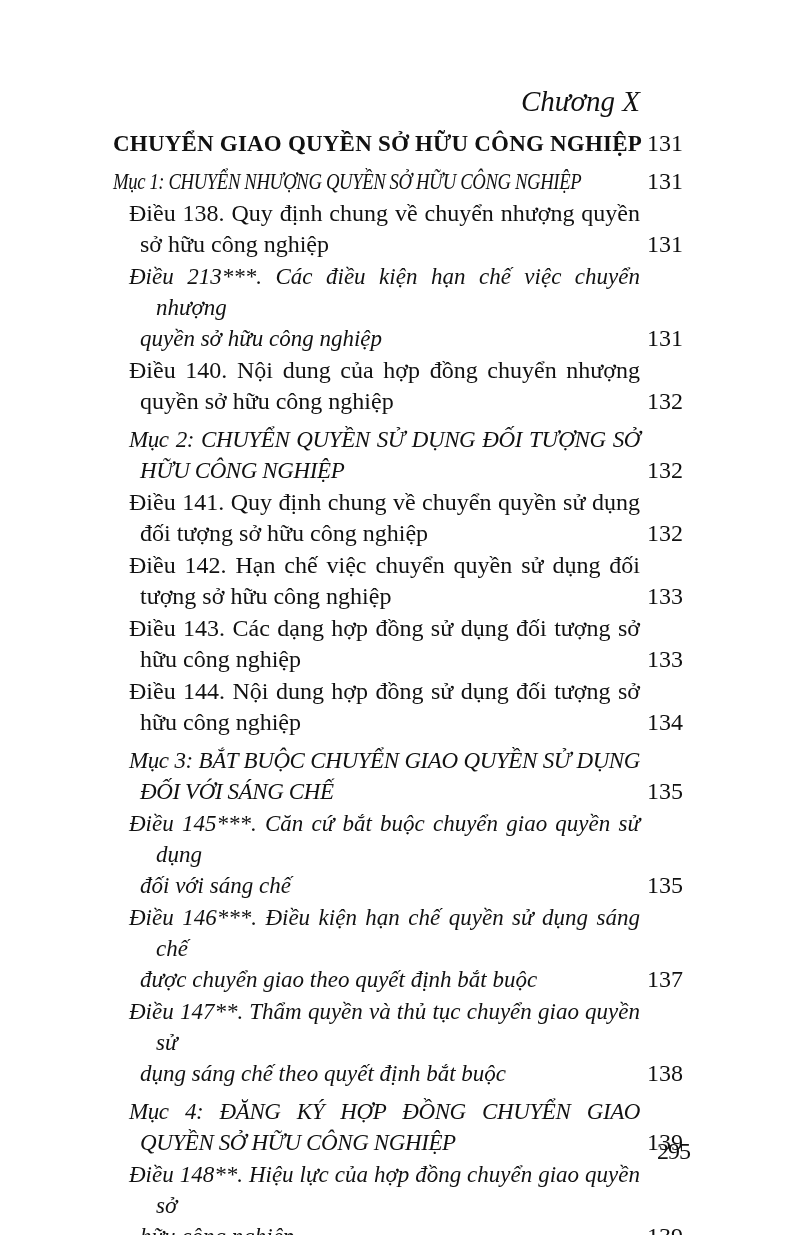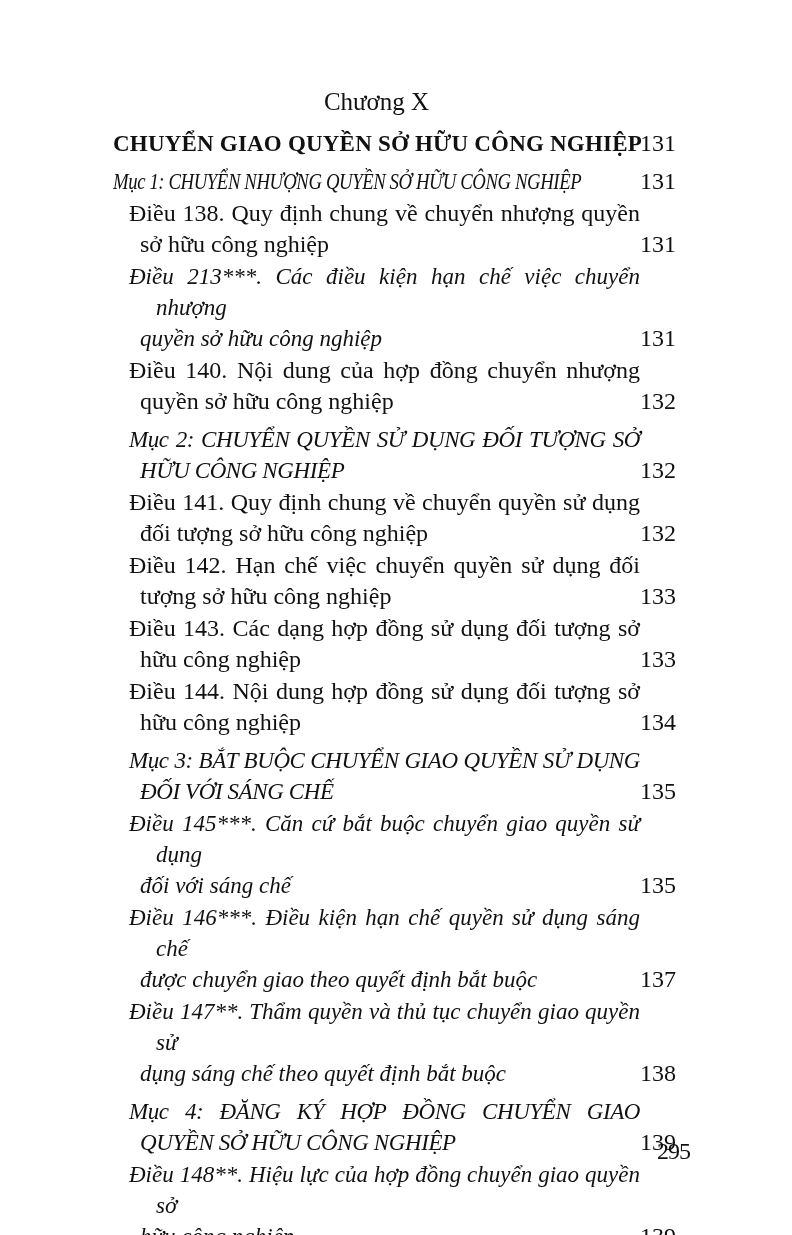--- a/index.html
+++ b/index.html
@@ -15,40 +15,41 @@
     width: 792px; height: 1235px;
     background: #ffffff;
   }
   .content {
     position: absolute;
     left: 113px; top: 86px;
     width: 577px;
   }
   .chapter-label {
     width: 527px;
-    text-align: center;
-    font-size: 25px;
+    text-align: right;
+    font-style: italic;
+    font-size: 29px;
     line-height: 31px;
   }
   .title-row {
     display: flex;
     margin-top: 11px;
   }
   .title-text {
     width: 527px;
     text-align: left;
     font-weight: bold;
     font-size: 23px;
     line-height: 31px;
     white-space: nowrap;
     letter-spacing: 0.2px;
   }
   .page-num {
     flex: 1;
-    text-align: left;
+    text-align: center;
     align-self: flex-end;
     font-size: 24px;
     line-height: 31px;
     font-style: normal;
   }
   .entry {
     display: flex;
     margin-top: 1px;
   }
   .entry-text {

